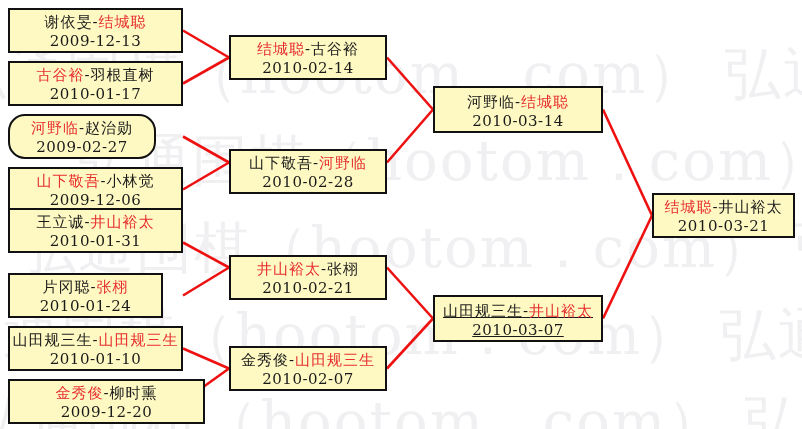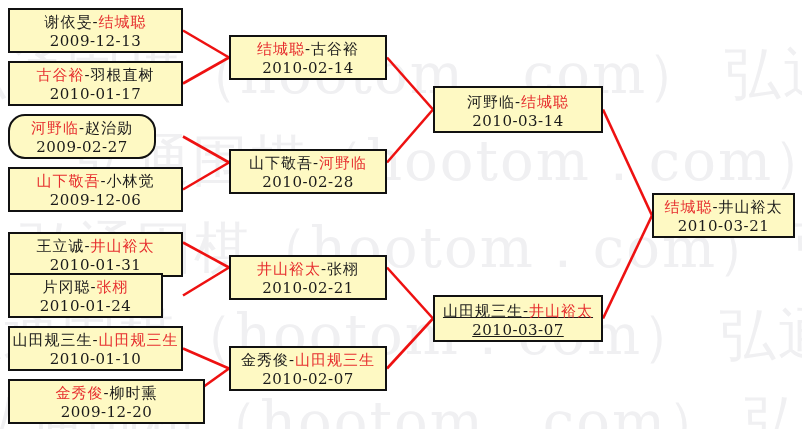--- a/index.html
+++ b/index.html
@@ -62,21 +62,21 @@
         <div class="date">2010-01-17</div>
       </div>
       <div class="match" style="left: 8px; top: 114px; width: 148px; height: 45px; border-radius: 17px;">
         <div class="players"><span class="winner">河野临</span><span>-</span><span>赵治勋</span></div>
         <div class="date">2009-02-27</div>
       </div>
       <div class="match" style="left: 8px; top: 167px; width: 175px; height: 45px;">
         <div class="players"><span class="winner">山下敬吾</span><span>-</span><span>小林觉</span></div>
         <div class="date">2009-12-06</div>
       </div>
-      <div class="match" style="left: 8px; top: 232px; width: 175px; height: 45px;">
+      <div class="match" style="left: 8px; top: 208px; width: 175px; height: 45px;">
         <div class="players"><span>王立诚</span><span>-</span><span class="winner">井山裕太</span></div>
         <div class="date">2010-01-31</div>
       </div>
       <div class="match" style="left: 8px; top: 273px; width: 155px; height: 45px;">
         <div class="players"><span>片冈聪</span><span>-</span><span class="winner">张栩</span></div>
         <div class="date">2010-01-24</div>
       </div>
       <div class="match" style="left: 8px; top: 326px; width: 175px; height: 45px;">
         <div class="players"><span>山田规三生</span><span>-</span><span class="winner">山田规三生</span></div>
         <div class="date">2010-01-10</div>

